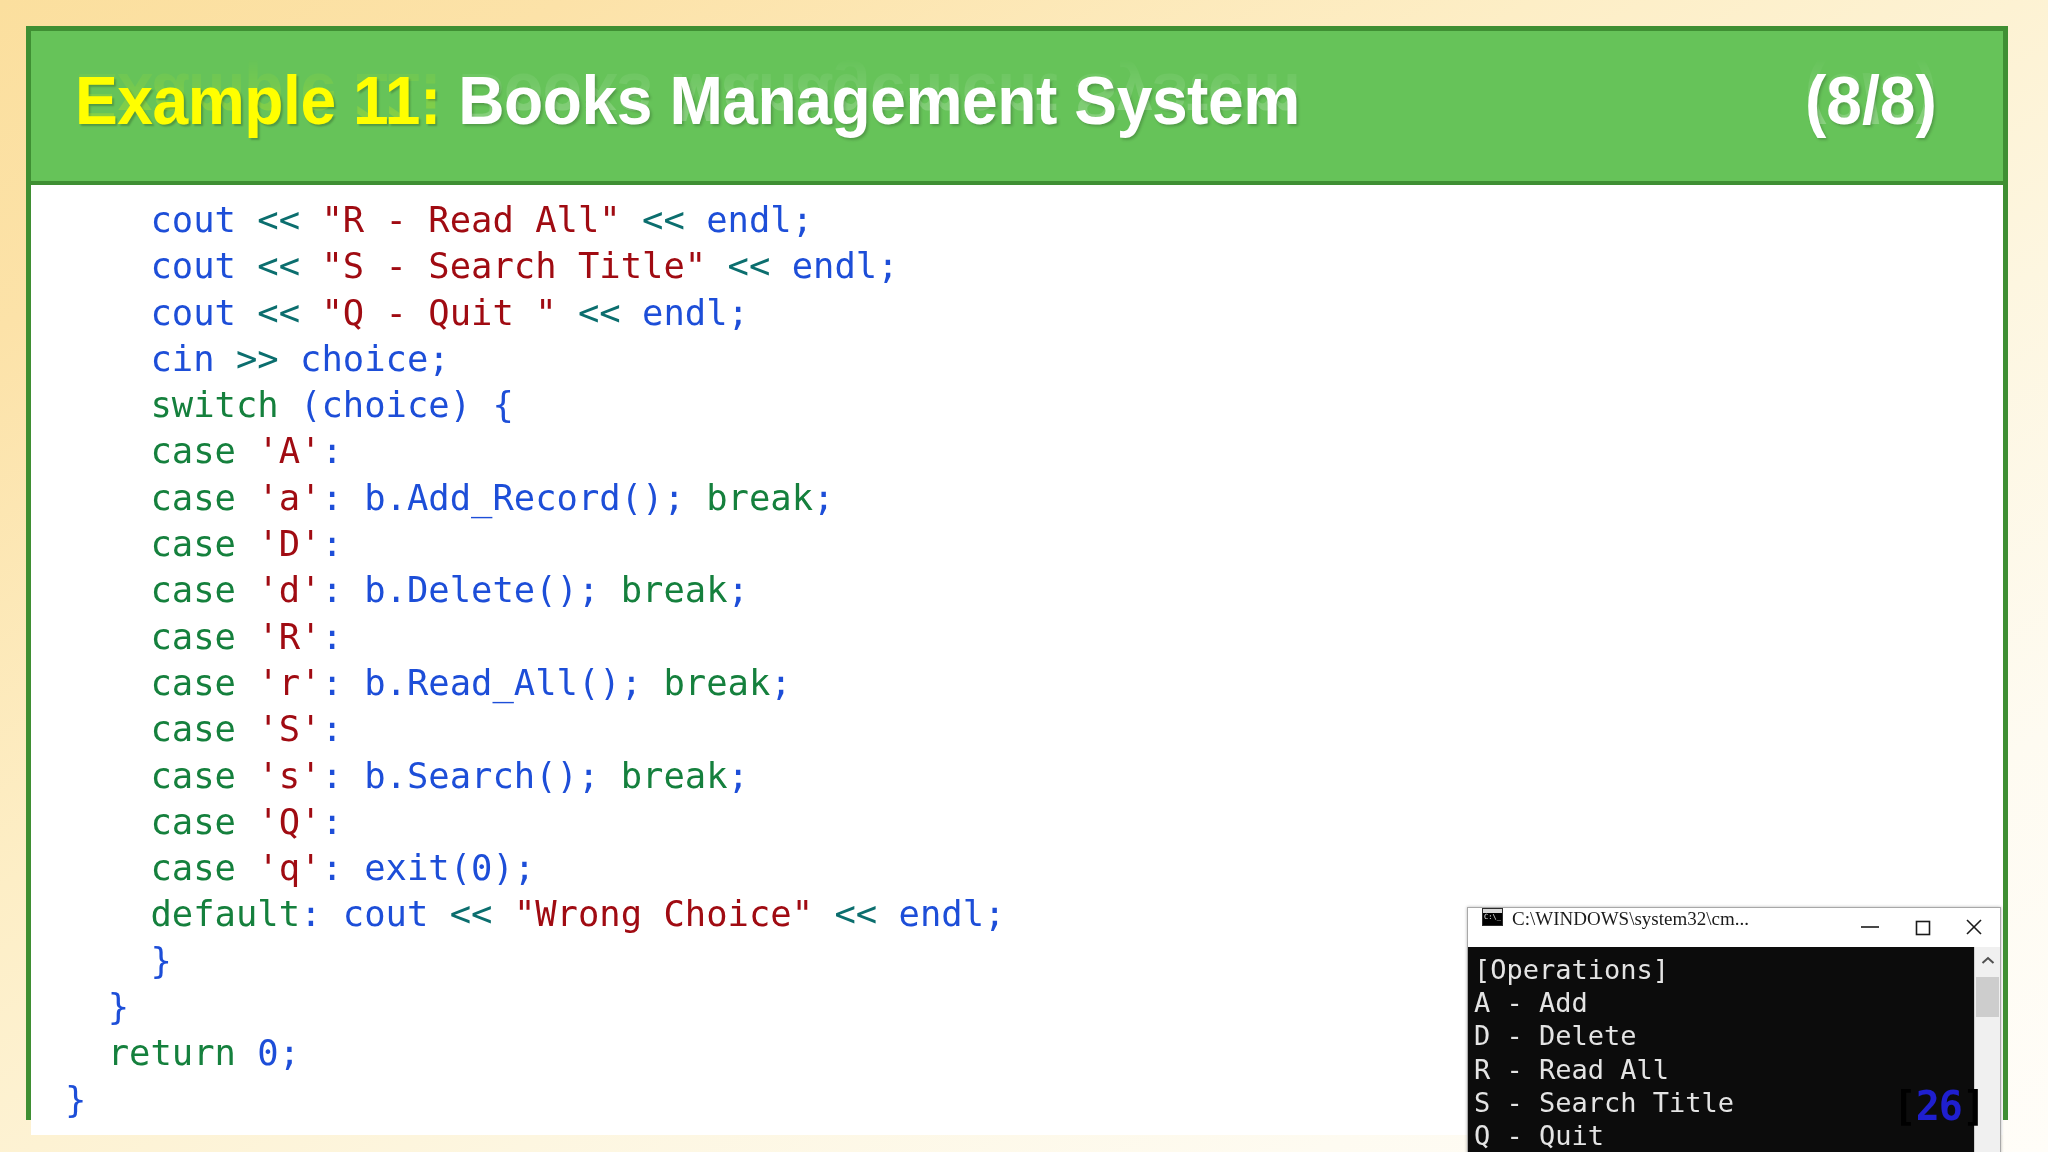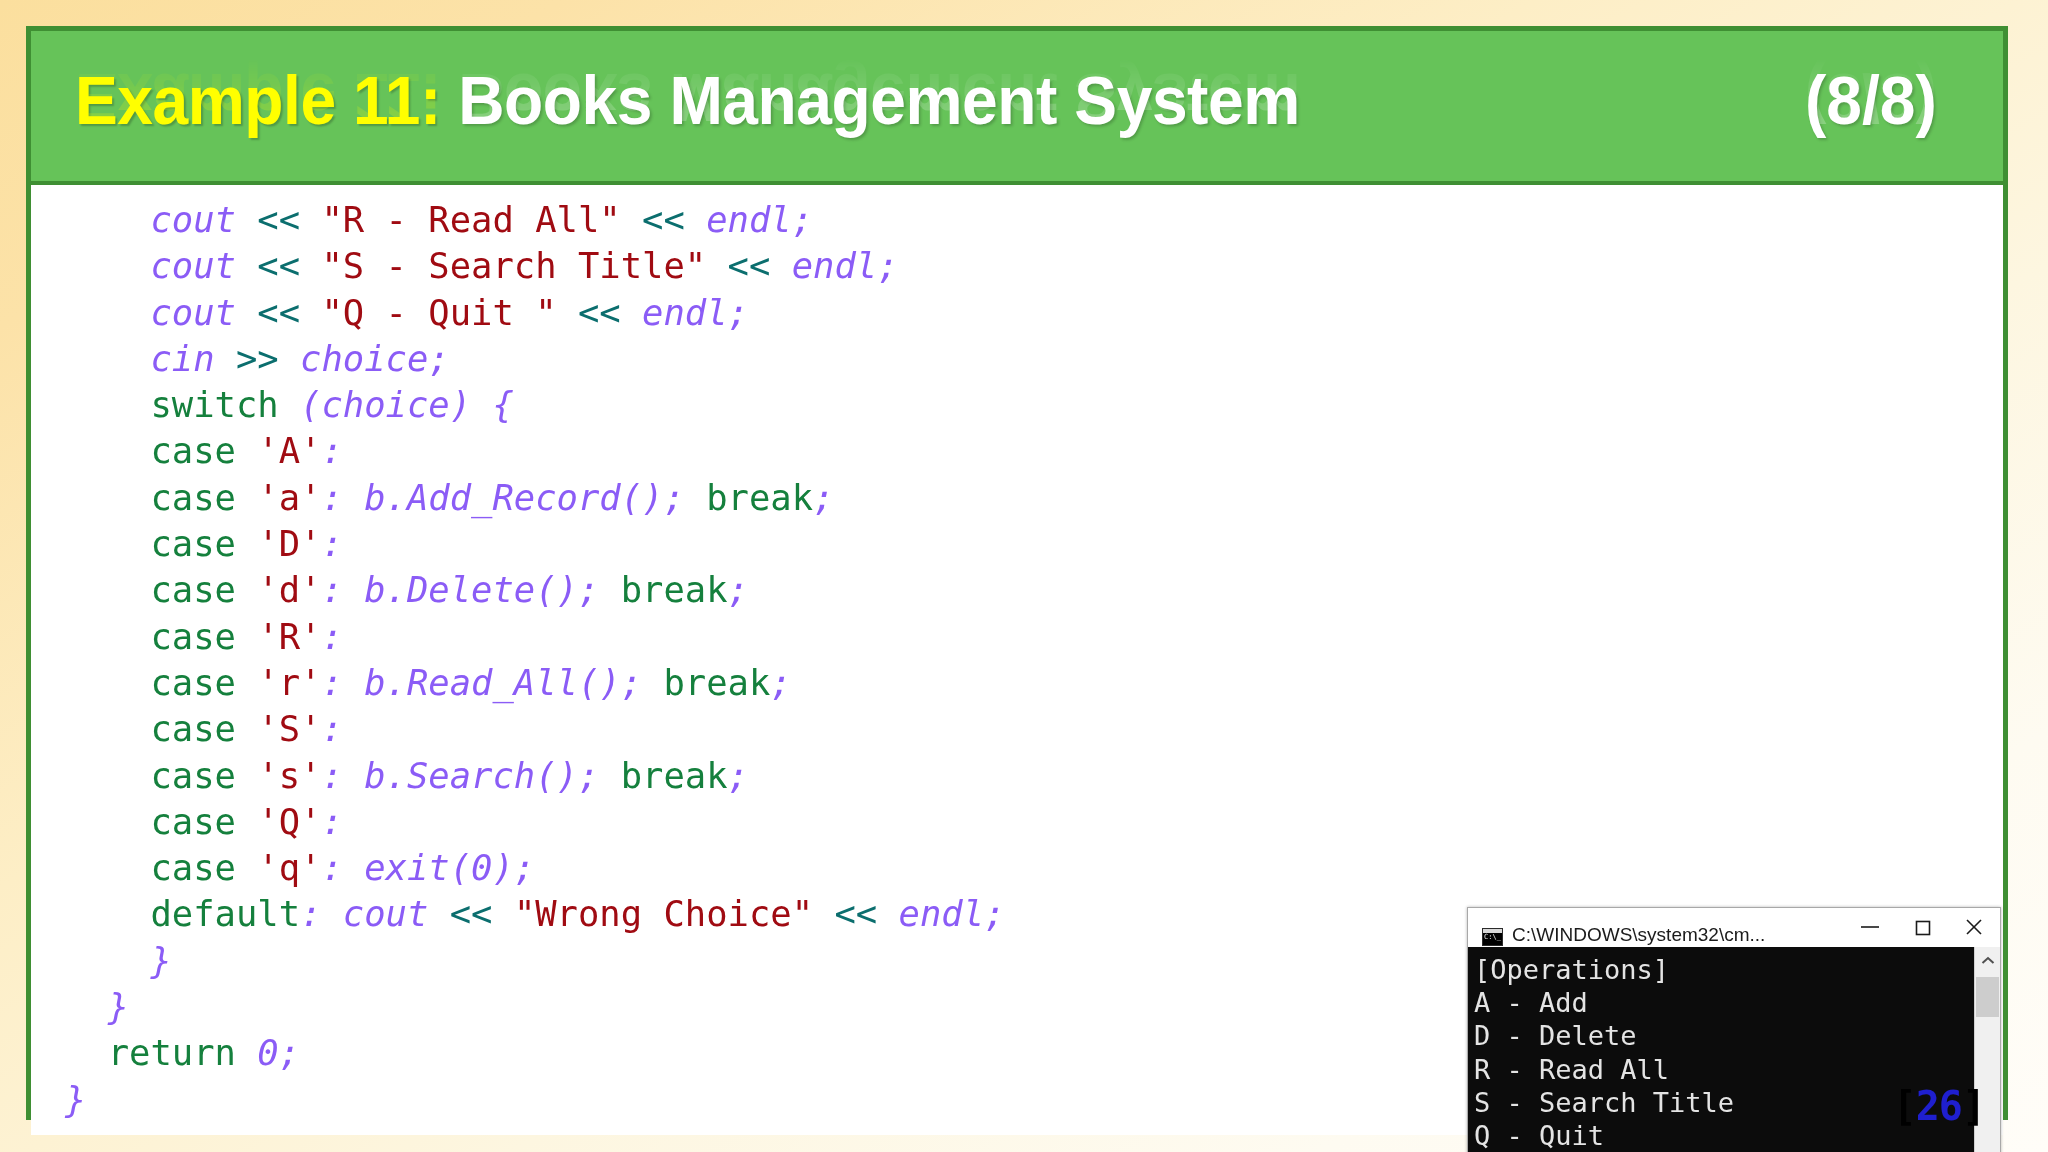--- a/index.html
+++ b/index.html
@@ -114,21 +114,21 @@
     top: 12px;
     font-family: "DejaVu Sans Mono", monospace;
     font-size: 35.5px;
     line-height: 46.3px;
     white-space: pre;
     color: #000000;
   }
   .tok-kw   { color: #15803d; }
   .tok-str  { color: #a00b12; }
   .tok-op   { color: #0b6e6e; }
-  .tok-pln  { color: #8b5cf6; font-style: italic; }
+  .tok-pln  { color: #1d4ed8; }
 
   
   .page-number {
     position: absolute;
     right: 18px;
     bottom: 6px;
     font-family: "DejaVu Sans Mono", monospace;
     font-size: 40px;
     font-weight: bold;
     color: #000000;
@@ -146,23 +146,24 @@
     background: #ffffff;
     border: 1px solid #a8a8a8;
     box-shadow: 0 0 3px rgba(0,0,0,0.28);
     box-sizing: border-box;
     font-family: "Liberation Sans", sans-serif;
   }
   .console-titlebar {
     height: 38px;
     background: #ffffff;
     display: flex;
-    align-items: flex-end;
+    align-items: flex-start;
     position: relative;
     border-bottom: 1px solid #ffffff;
+    font-family: Liberation Serif, serif;
   }
   .cmd-icon {
     width: 21px;
     height: 18px;
     margin-left: 14px;
     margin-right: 9px;
     background: #000000;
     border: 1px solid #2b2b2b;
     position: relative;
     box-sizing: border-box;

